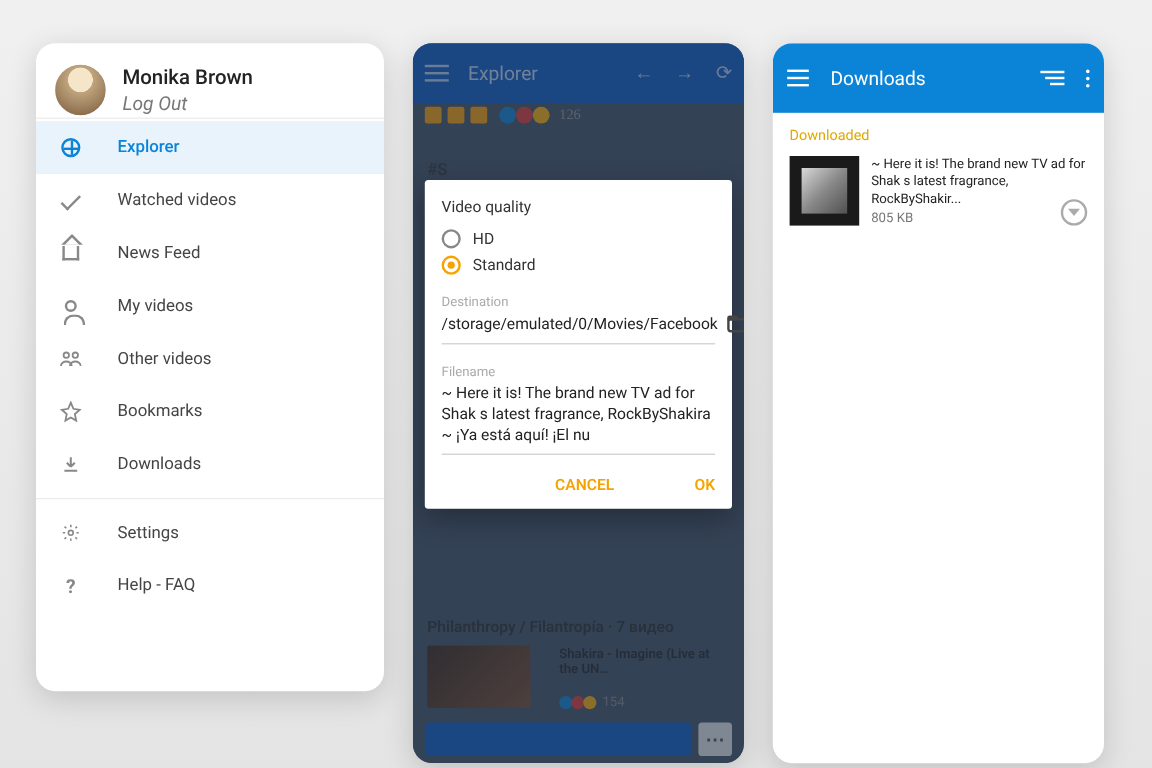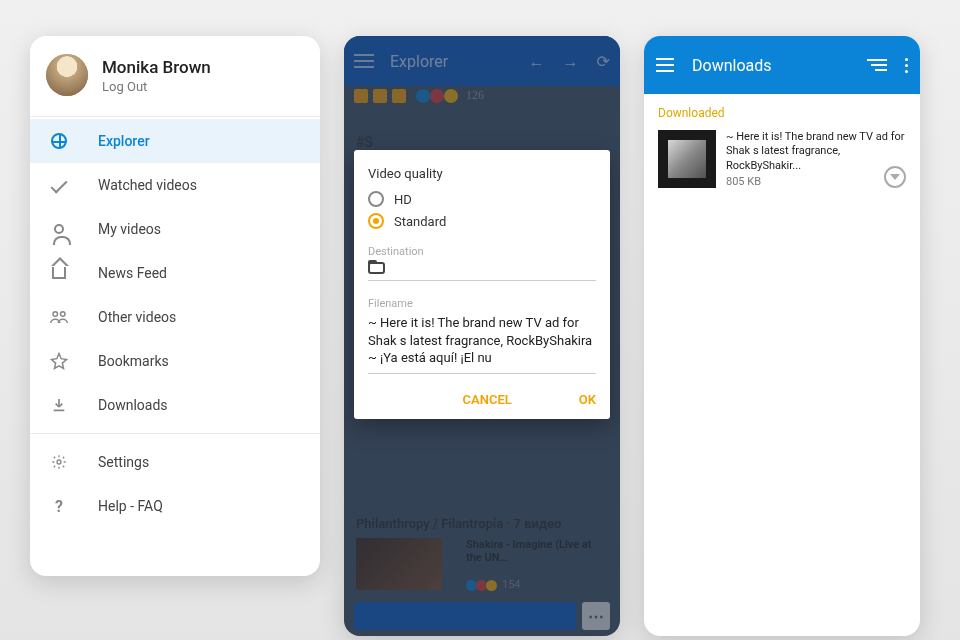--- a/index.html
+++ b/index.html
@@ -20,36 +20,36 @@
     box-shadow: 0 6px 24px rgba(0,0,0,0.15);
     overflow: hidden;
     position: relative;
     flex-shrink: 0;
   }
   
   .p1 { width: 290px; height: 540px; }
   .profile {
     display: flex;
     align-items: center;
-    padding: 18px 16px 20px 16px;
+    padding: 18px 16px 2px 16px;
     border-bottom: 1px solid #eaeaea;
   }
   .avatar {
     width: 42px; height: 42px; border-radius: 50%;
     background: linear-gradient(135deg,#d9c8a9,#9c8465);
     margin-right: 14px;
     position: relative;
     overflow: hidden;
   }
   .avatar-inner {
     position:absolute; inset:0;
     background: radial-gradient(circle at 50% 30%, #f5e5c9 0%, #f5e5c9 28%, #bfa47d 29%, #7a5a3d 100%);
   }
   .profile-text .name { font-size: 17px; font-weight:500; color:#222; }
-  .profile-text .logout { font-size: 13px; color:#777; margin-top:2px; cursor:pointer; }
+  .profile-text .logout { font-size: 16px; color:#777; margin-top:2px; cursor:pointer;font-style:italic; }
   .menu { padding-top: 2px; }
   .menu-item {
     display:flex; align-items:center;
     padding: 11px 18px;
     font-size:14px; color:#444;
     cursor:pointer;
   }
   .menu-item.active { background:#e9f3fb; color:#0b84d8; font-weight:500; }
   .menu-item .mi-icon { width:22px; height:22px; margin-right:28px; display:flex; align-items:center; justify-content:center; color:#888;}
   .menu-item.active .mi-icon { color:#0b84d8;}
@@ -159,29 +159,29 @@
       <span>Explorer</span>
     </div>
     <div class="menu-item">
       <span class="mi-icon">
           <span class="ic-check"></span>
         </span>
       <span>Watched videos</span>
     </div>
     <div class="menu-item">
       <span class="mi-icon">
+          <span class="ic-home"></span>
+        </span>
+      <span>News Feed</span>
+    </div>
+    <div class="menu-item">
+      <span class="mi-icon">
           <span class="ic-user"></span>
         </span>
       <span>My videos</span>
-    </div>
-    <div class="menu-item">
-      <span class="mi-icon">
-          <span class="ic-home"></span>
-        </span>
-      <span>News Feed</span>
     </div>
     <div class="menu-item">
       <span class="mi-icon ic-group">
           <svg width="18" height="14" viewBox="0 0 24 18">
             <circle cx="7" cy="5" r="3" fill="none" stroke="currentColor" stroke-width="2"></circle>
             <circle cx="17" cy="5" r="3" fill="none" stroke="currentColor" stroke-width="2"></circle>
             <path d="M1 17c0-3 3-5 6-5s6 2 6 5M11 17c0-3 3-5 6-5s6 2 6 5" fill="none" stroke="currentColor" stroke-width="2"></path>
           </svg>
         </span>
       <span>Other videos</span>
@@ -263,20 +263,21 @@
     <div class="radio-row">
       <span class="radio"></span>
       <span>HD</span>
     </div>
     <div class="radio-row">
       <span class="radio checked"></span>
       <span>Standard</span>
     </div>
     <div class="field-label">Destination</div>
     <div class="input-line">
+      <div class="txt">/storage/emulated/0/Movies/Facebook</div>
       <div class="folder-ic"></div>
     </div>
     <div class="field-label">Filename</div>
     <div class="input-line">
       <div class="txt">~ Here it is! The brand new TV ad for Shak s latest fragrance, RockByShakira ~ ¡Ya está aquí! ¡El nu</div>
     </div>
     <div class="dlg-actions">
       <span>CANCEL</span>
       <span>OK</span>
     </div>

